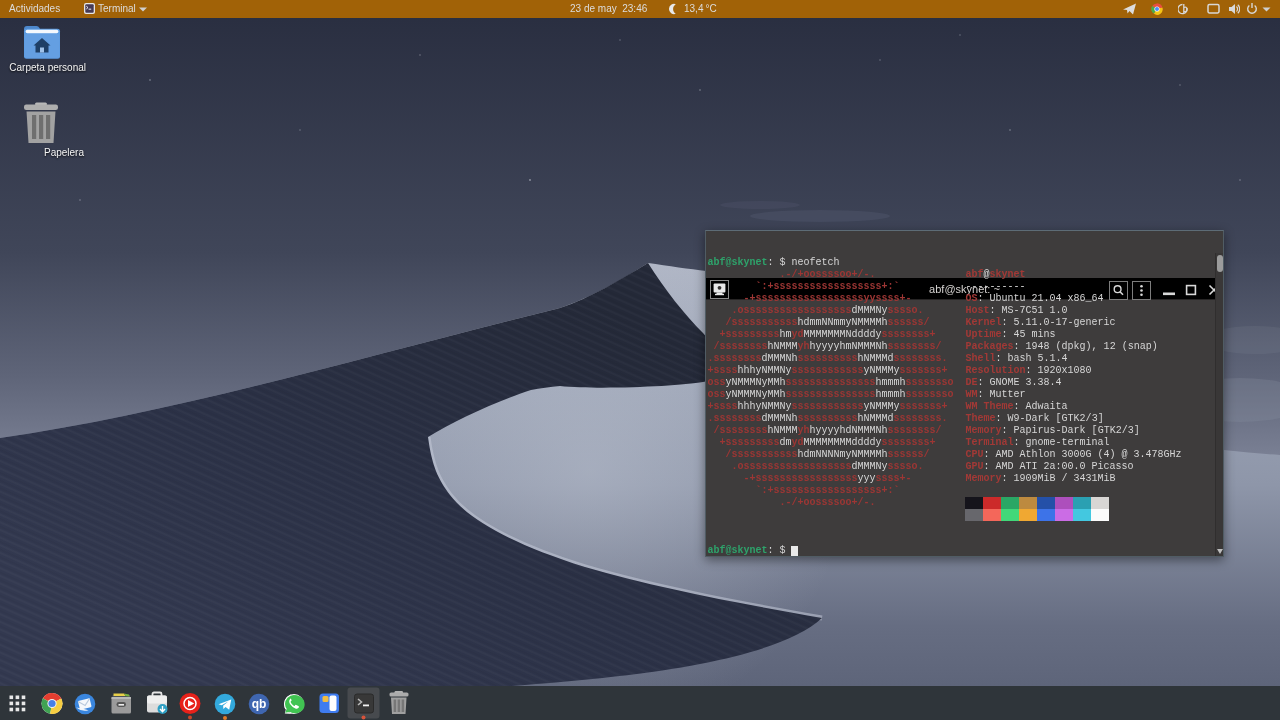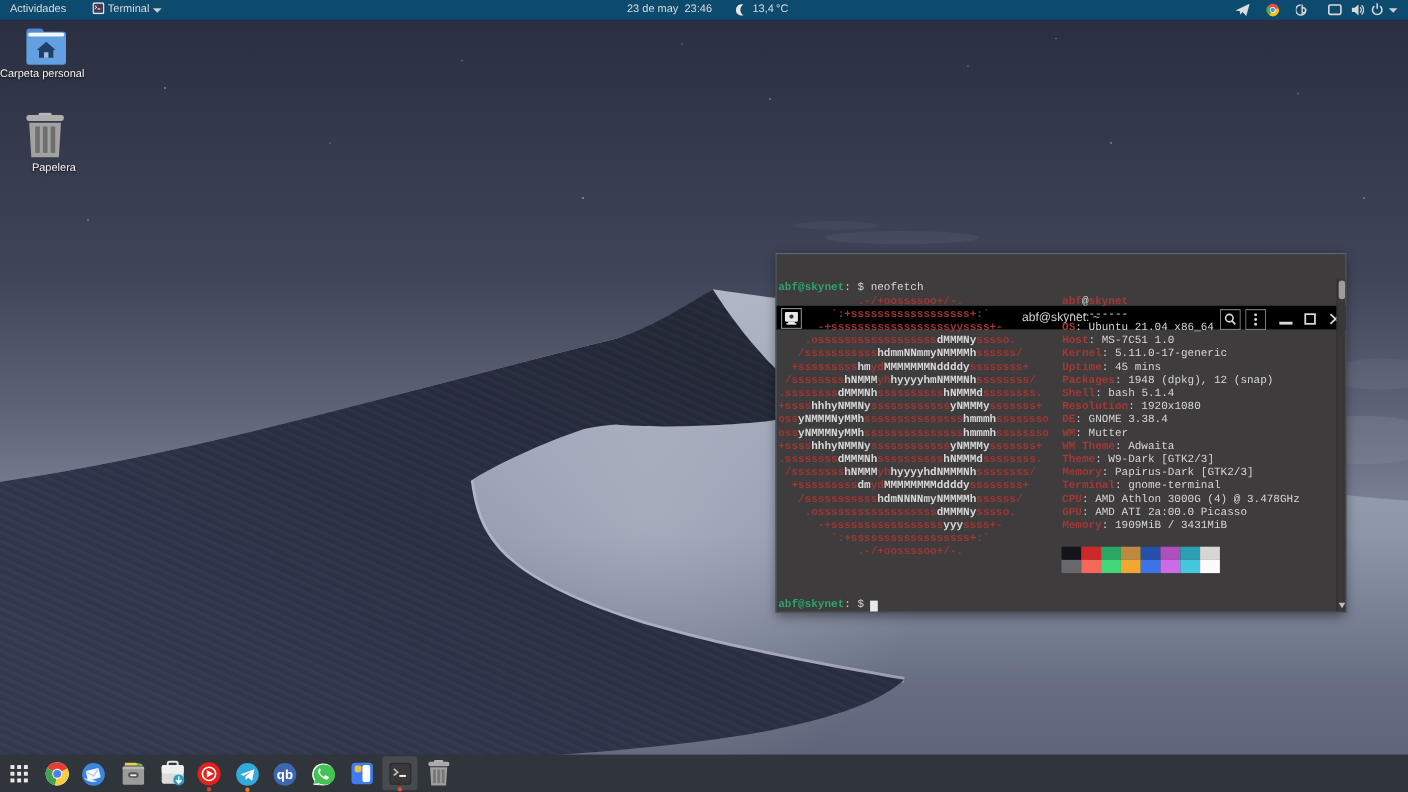--- a/index.html
+++ b/index.html
@@ -1,35 +1,35 @@
 <!DOCTYPE html>
 <html><head>
 <meta charset="utf-8">
 <style>
   * { margin:0; padding:0; box-sizing:border-box; }
   html,body { width:1280px; height:720px; overflow:hidden; background:#3c415a; font-family:"Liberation Sans",sans-serif; }
   #stage { position:absolute; left:0; top:0; width:1280px; height:720px; }
   .abs { position:absolute; }
 
   
-  #topbar { position:absolute; left:0; top:0; width:1280px; height:18px; background:#0c4a6e; color:#dcdcdc; font-size:10px; z-index:50; }
+  #topbar { position:absolute; left:0; top:0; width:1280px; height:18px; background:#a16207; color:#dcdcdc; font-size:10px; z-index:50; }
   #topbar .it { position:absolute; top:0; height:18px; line-height:18px; white-space:nowrap; }
 
   
-  .dlabel { position:absolute; color:#f4f4f4; font-size:10px; text-align:left; text-shadow:0 1px 2px rgba(0,0,0,.85); z-index:10; }
+  .dlabel { position:absolute; color:#f4f4f4; font-size:10px; text-align:right; text-shadow:0 1px 2px rgba(0,0,0,.85); z-index:10; }
 
   
   #term { position:absolute; left:705px; top:230px; width:519px; height:327px; z-index:40;
           border:1px solid #505c64; border-top-color:#5d6c76; box-shadow:0 3px 10px rgba(0,0,0,.45); background:#3e3c3c; }
   #ttl { position:absolute; left:0; top:0; width:100%; height:22px; background:#000000; border-bottom:1px solid #272525; color:#d5d2d0;margin-top:47px; }
   #tbody { position:absolute; left:0; top:22px; width:100%; height:303px; overflow:hidden; }
   pre.t { position:absolute; left:1.5px; top:4px; margin:0; font-family:"Liberation Mono",monospace; font-size:10px; line-height:12px; color:#d6d6d6; letter-spacing:0; }
   pre.t .r { color:#9d3634; font-weight:bold; }
   pre.t .rb { color:#a23936; font-weight:bold; }
-  pre.t .w { color:#d8d8d8; font-weight:bold; }
+  pre.t .w { color:#d8d8d8; font-weight:normal; }
   pre.t .g { color:#2ea36b; font-weight:bold;text-align:center; }
   pre.t .v { color:#d6d6d6; }
   .pal { position:absolute; height:12px; width:18px; }
 
   
   #dock { position:absolute; left:0; top:686px; width:1280px; height:34px; background:#2f353a; z-index:50; }
 </style>
 </head>
 <body>
 <div id="stage">

